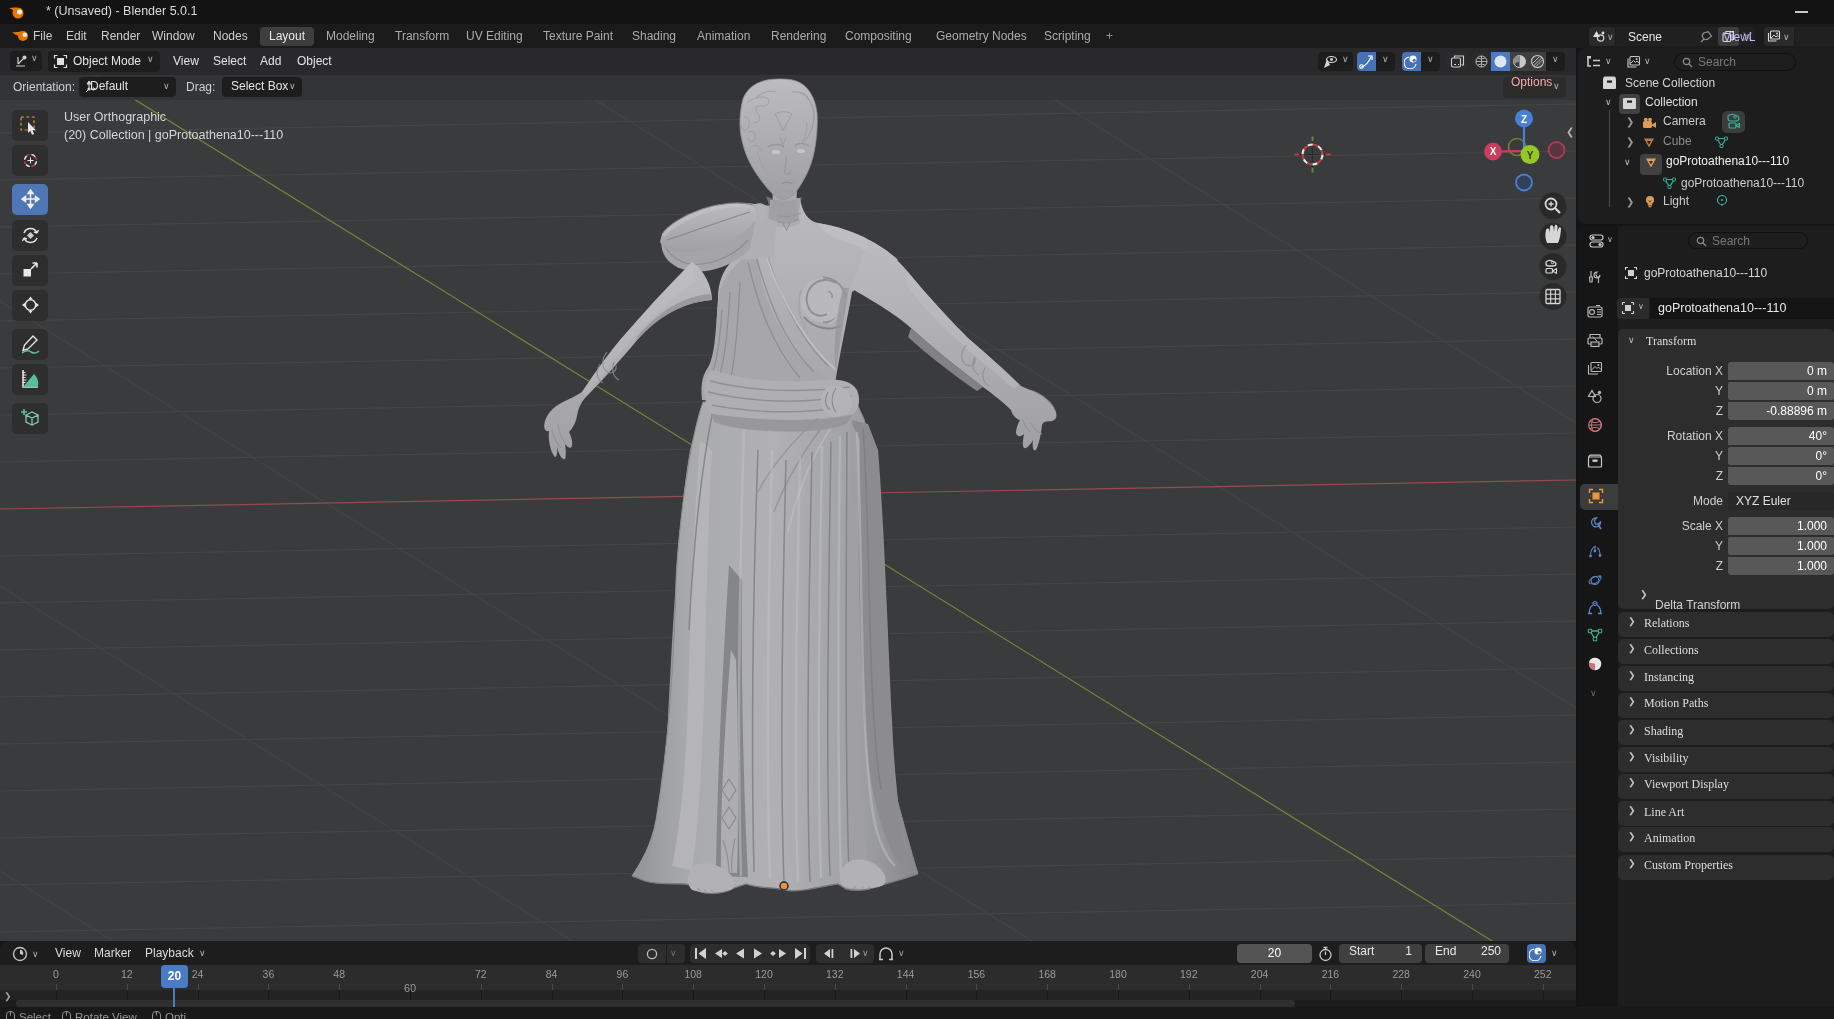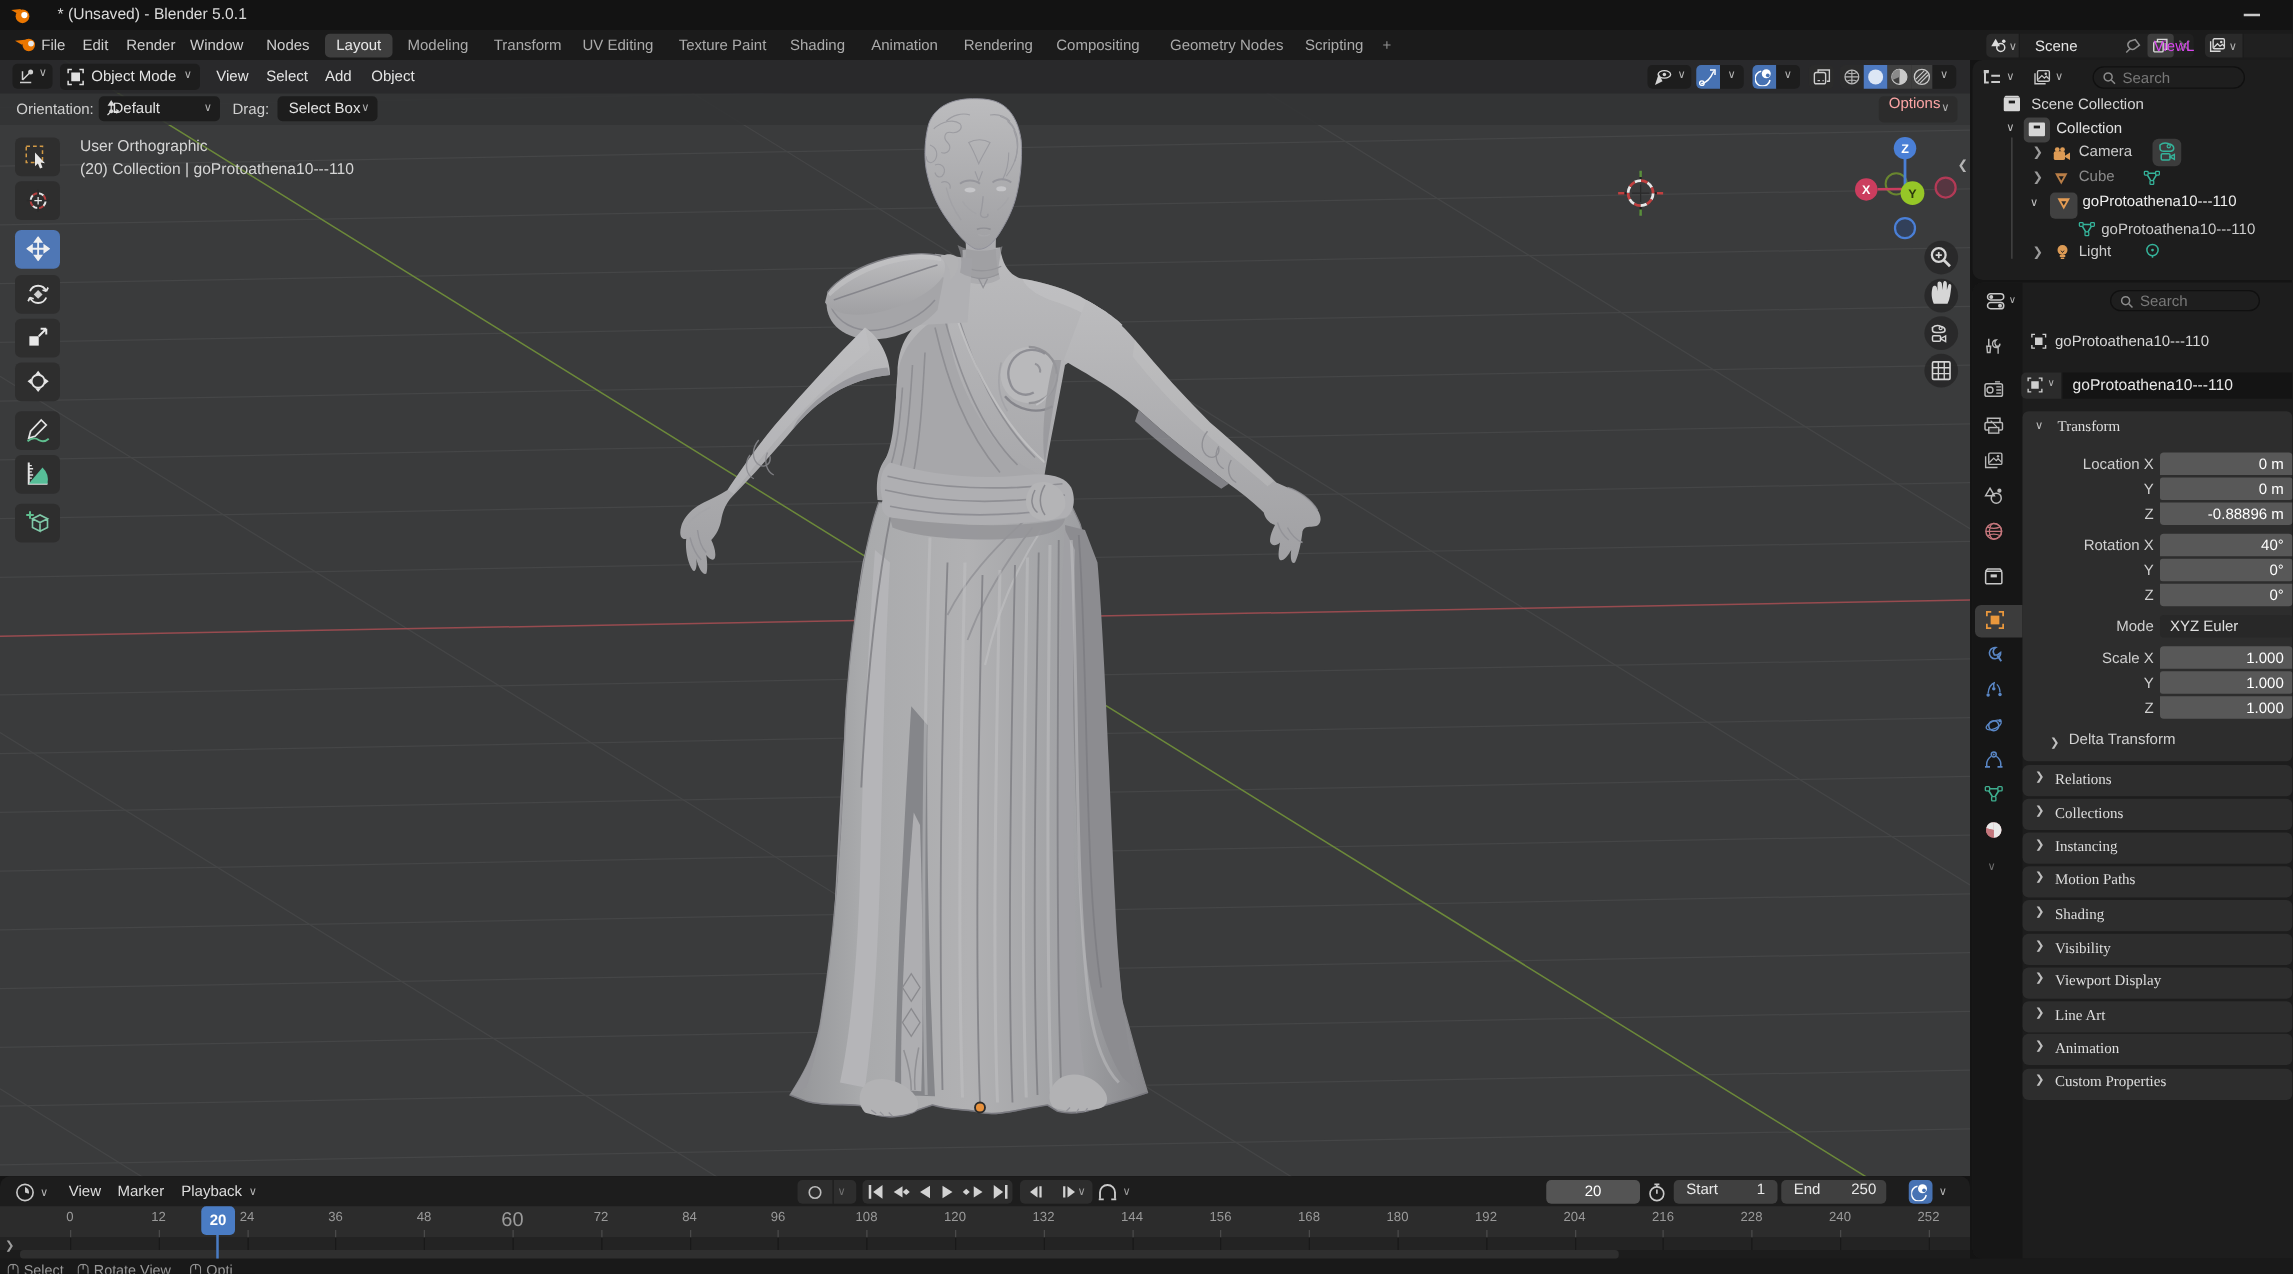--- a/index.html
+++ b/index.html
@@ -90,21 +90,21 @@
 
   <div class="abs" style="left:1764px;top:3px;width:30px;height:19px;background:#2a2a2a;border-radius:4px 0 0 4px"></div>
   <div class="abs" style="left:1795px;top:3px;width:39px;height:19px;background:#202020"></div>
   <svg class="abs" style="left:1767px;top:6px" width="14" height="13" viewBox="0 0 14 13">
     <rect x="3.5" y="1" width="9" height="8" rx="1" fill="none" stroke="#d8d8d8" stroke-width="1.1"></rect>
     <circle cx="10" cy="3.6" r="1" fill="#d8d8d8"></circle>
       <path d="M4,8 L7,5 L9,7 L11,5.5 L12.5,7" stroke="#d8d8d8" stroke-width="1" fill="none"></path>
     <path d="M1.5,3 v8 h8" fill="none" stroke="#d8d8d8" stroke-width="1.1"></path>
   </svg>
   <div class="abs chev" style="left:1783px;top:8px">∨</div>
-  <div class="abs" style="left:1723px;top:6px;color:#d946ef">ViewL</div>
+  <div class="abs" style="left:1723px;top:6px;color:#c4b5fd">ViewL</div>
 </div>
 
 <svg id="vp" class="abs" style="left:0;top:48px;z-index:1" width="1576" height="893" viewBox="0 48 1576 893">
   <rect x="0" y="48" width="1576" height="893" fill="#3a3b3c"></rect>
   <g stroke="#454647" stroke-width="1">
       <line x1="0" y1="86" x2="1576" y2="57"></line>
       <line x1="0" y1="133" x2="1576" y2="104"></line>
       <line x1="0" y1="180" x2="1576" y2="151"></line>
       <line x1="0" y1="227" x2="1576" y2="198"></line>
       <line x1="0" y1="274" x2="1576" y2="245"></line>
@@ -642,21 +642,21 @@
   <div class="abs" style="left:126.8px;top:49px;width:1px;height:10px;background:#191919"></div>
   <div class="abs" style="left:183.6px;top:27px;width:28px;text-align:center;color:#9a9a9a;font-size:10.5px">24</div>
   <div class="abs" style="left:197.6px;top:43px;width:1px;height:6px;background:#4a4a4a"></div>
   <div class="abs" style="left:197.6px;top:49px;width:1px;height:10px;background:#191919"></div>
   <div class="abs" style="left:254.4px;top:27px;width:28px;text-align:center;color:#9a9a9a;font-size:10.5px">36</div>
   <div class="abs" style="left:268.4px;top:43px;width:1px;height:6px;background:#4a4a4a"></div>
   <div class="abs" style="left:268.4px;top:49px;width:1px;height:10px;background:#191919"></div>
   <div class="abs" style="left:325.2px;top:27px;width:28px;text-align:center;color:#9a9a9a;font-size:10.5px">48</div>
   <div class="abs" style="left:339.2px;top:43px;width:1px;height:6px;background:#4a4a4a"></div>
   <div class="abs" style="left:339.2px;top:49px;width:1px;height:10px;background:#191919"></div>
-  <div class="abs" style="left:396.0px;top:27px;width:28px;text-align:center;color:#9a9a9a;font-size:16px">60</div>
+  <div class="abs" style="left:396.0px;top:41px;width:28px;text-align:center;color:#9a9a9a;font-size:11px">60</div>
   <div class="abs" style="left:410.0px;top:43px;width:1px;height:6px;background:#4a4a4a"></div>
   <div class="abs" style="left:410.0px;top:49px;width:1px;height:10px;background:#191919"></div>
   <div class="abs" style="left:466.8px;top:27px;width:28px;text-align:center;color:#9a9a9a;font-size:10.5px">72</div>
   <div class="abs" style="left:480.8px;top:43px;width:1px;height:6px;background:#4a4a4a"></div>
   <div class="abs" style="left:480.8px;top:49px;width:1px;height:10px;background:#191919"></div>
   <div class="abs" style="left:537.6px;top:27px;width:28px;text-align:center;color:#9a9a9a;font-size:10.5px">84</div>
   <div class="abs" style="left:551.6px;top:43px;width:1px;height:6px;background:#4a4a4a"></div>
   <div class="abs" style="left:551.6px;top:49px;width:1px;height:10px;background:#191919"></div>
   <div class="abs" style="left:608.4px;top:27px;width:28px;text-align:center;color:#9a9a9a;font-size:10.5px">96</div>
   <div class="abs" style="left:622.4px;top:43px;width:1px;height:6px;background:#4a4a4a"></div>
@@ -954,21 +954,21 @@
   <div class="pfield" style="left:150px;top:266px;width:106px;background:#282828;color:#e0e0e0;text-align:left;padding-left:8px;border-radius:3px">XYZ Euler</div>
 
   <div class="plabel" style="left:40px;top:291px;width:105px">Scale X</div>
   <div class="pfield" style="left:150px;top:291px;width:106px;border-radius:3px 3px 0 0">1.000</div>
   <div class="plabel" style="left:40px;top:311px;width:105px">Y</div>
   <div class="pfield" style="left:150px;top:311px;width:106px">1.000</div>
   <div class="plabel" style="left:40px;top:331px;width:105px">Z</div>
   <div class="pfield" style="left:150px;top:331px;width:106px;border-radius:0 0 3px 3px">1.000</div>
 
   <div class="abs" style="left:62px;top:363px;color:#c0c0c0;font-size:9px">❯</div>
-  <div class="abs" style="left:77px;top:358px;color:#d2d2d2">Delta Transform</div>
+  <div class="abs" style="left:77px;top:372px;color:#d2d2d2">Delta Transform</div>
 
   <div class="ppanel" style="top:386px;height:25px;left:40px"></div>
     <div class="abs" style="left:50px;top:390px;color:#c0c0c0;font-size:9px">❯</div>
     <div class="abs ptitle" style="left:66px;top:390px">Relations</div>
   <div class="ppanel" style="top:413px;height:25px;left:40px"></div>
     <div class="abs" style="left:50px;top:417px;color:#c0c0c0;font-size:9px">❯</div>
     <div class="abs ptitle" style="left:66px;top:417px">Collections</div>
   <div class="ppanel" style="top:440px;height:25px;left:40px"></div>
     <div class="abs" style="left:50px;top:444px;color:#c0c0c0;font-size:9px">❯</div>
     <div class="abs ptitle" style="left:66px;top:444px">Instancing</div>

